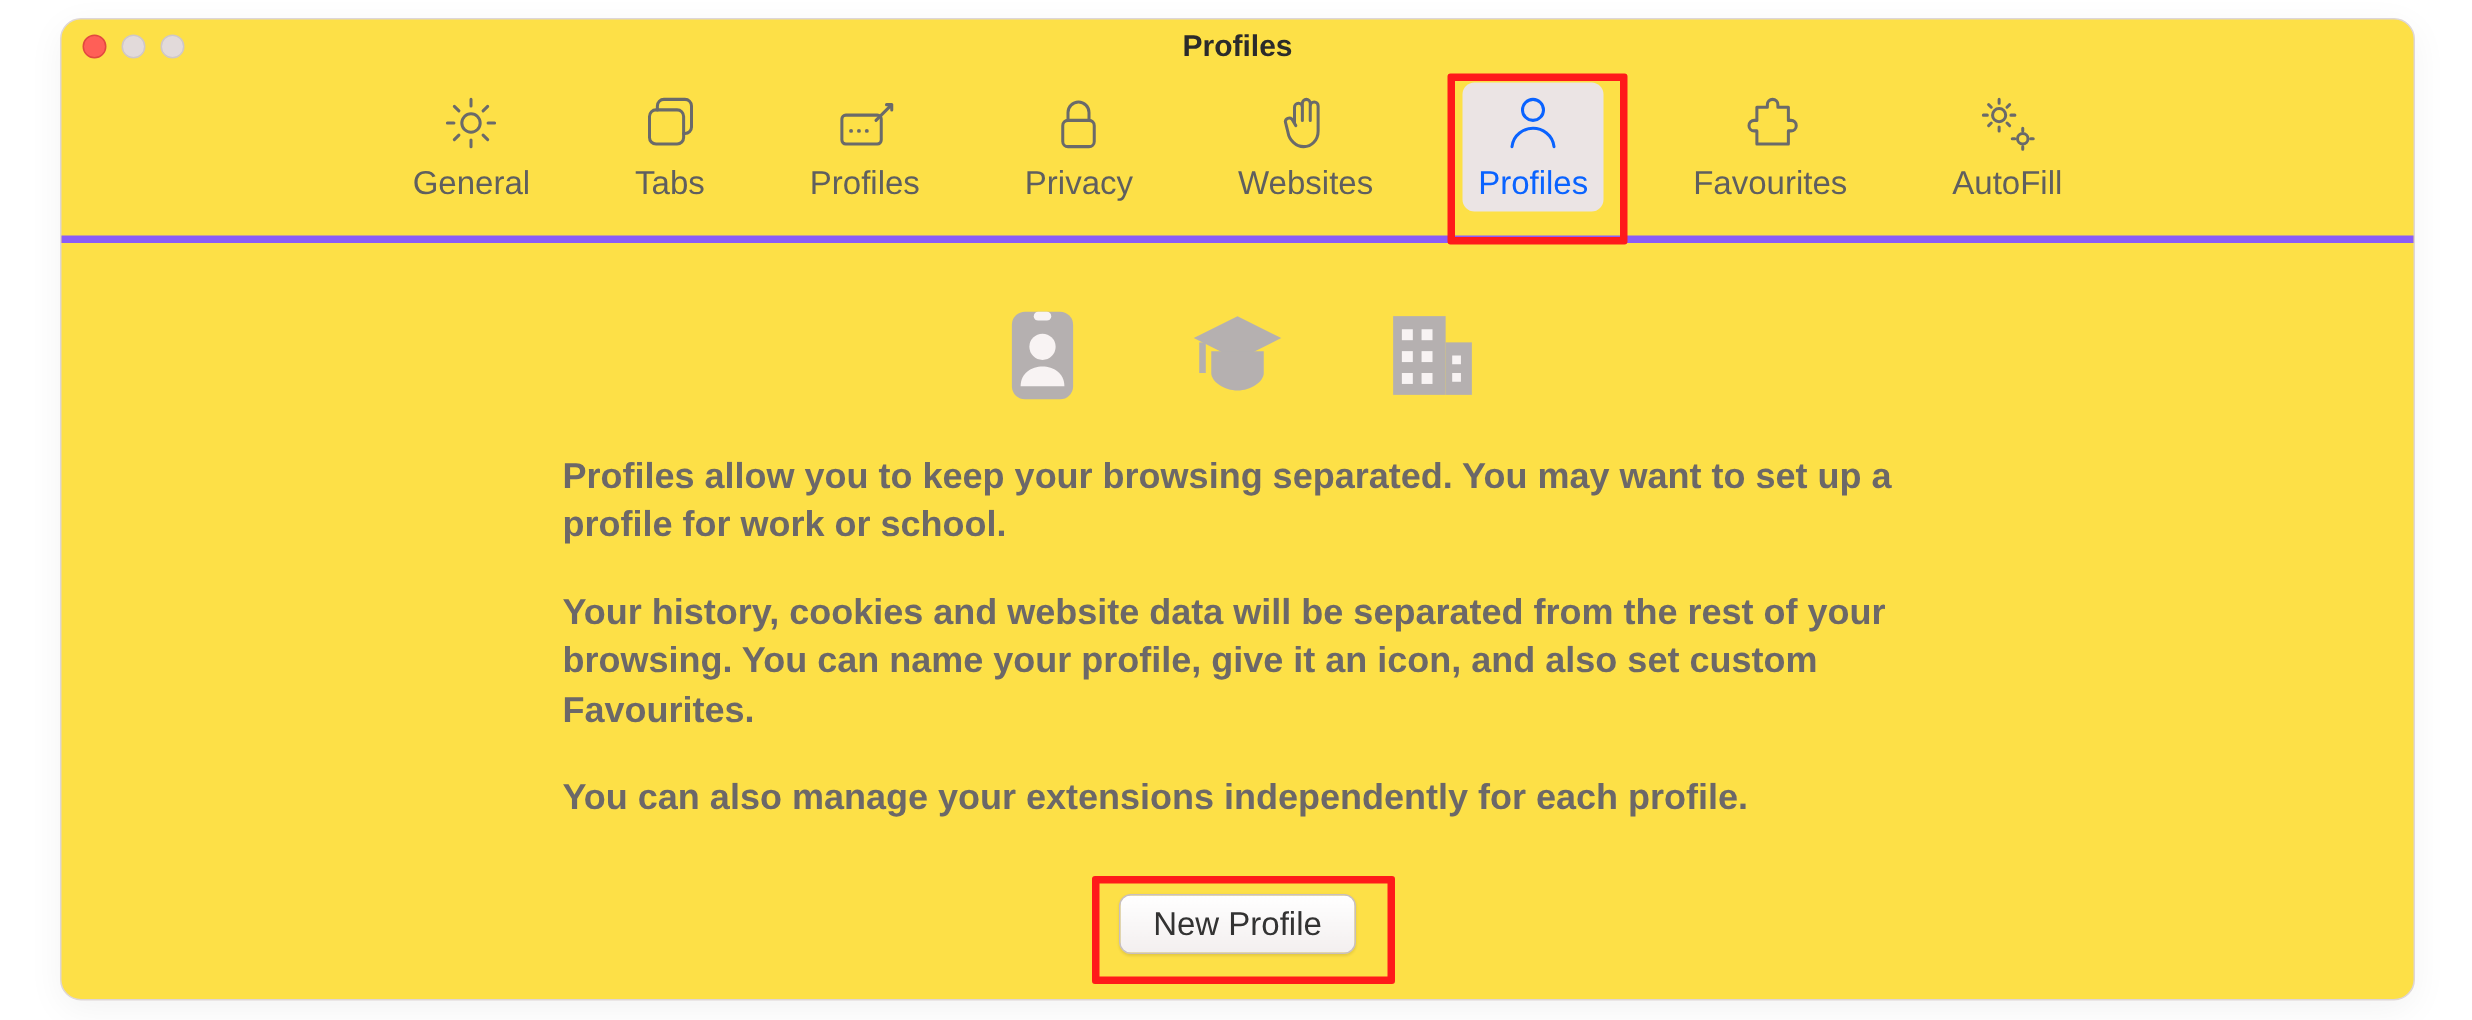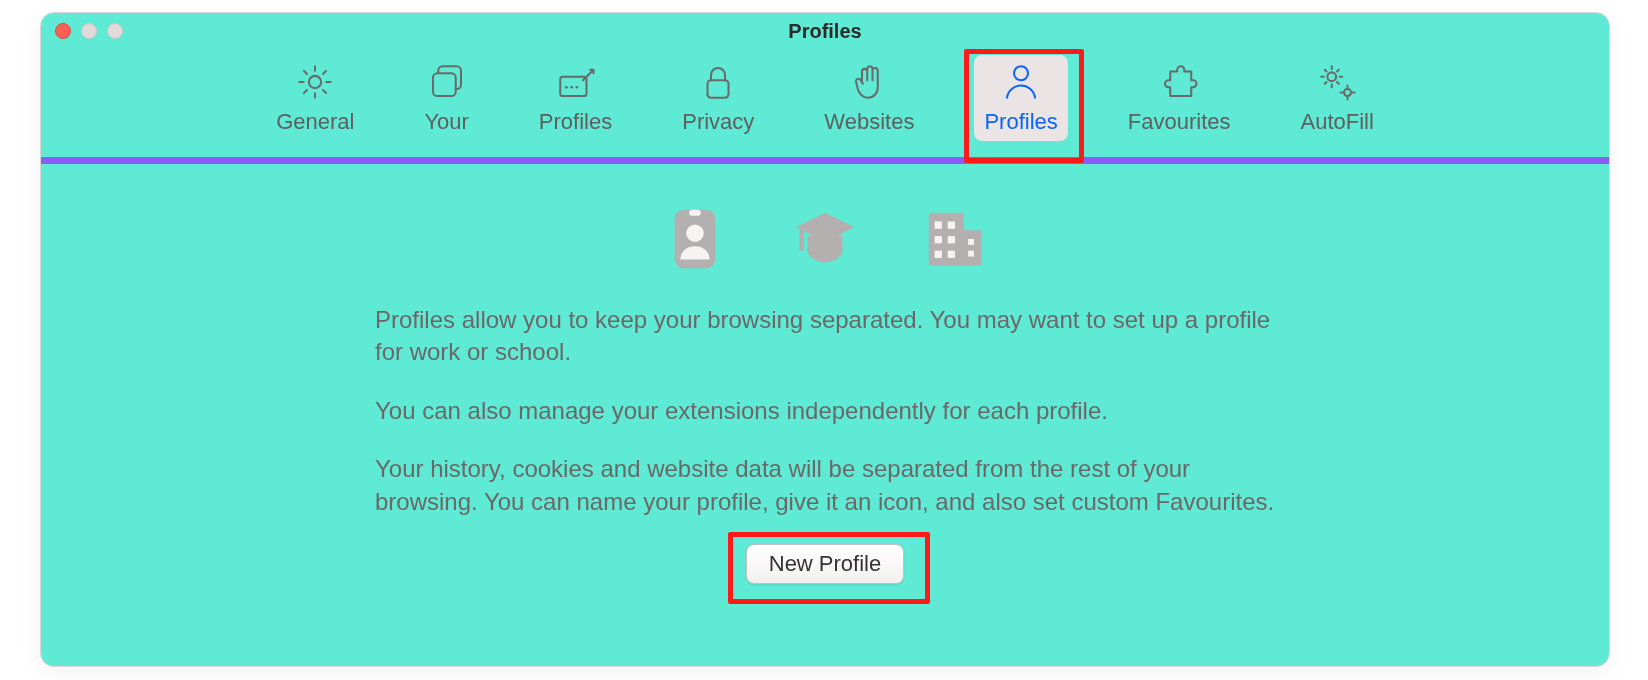--- a/index.html
+++ b/index.html
@@ -8,21 +8,21 @@
     width: 1648px;
     height: 680px;
     font-family: -apple-system, "Helvetica Neue", Helvetica, Arial, sans-serif;
     background: #fff;
     color: #3a3a3a;
   }
   .window {
     width: 1568px;
     height: 653px;
     margin: 12px 40px;
-    background: #5eead4;
+    background: #fde047;
     border: 1px solid #ded6d6;
     border-radius: 14px;
     box-shadow: 0 6px 24px rgba(0,0,0,0.05);
     overflow: visible;
     position: relative;
   }
   .titlebar {
     height: 36px;
     display: flex;
     align-items: center;
@@ -48,21 +48,21 @@
     font-size:20px;
     color:#2b2b2b;
     pointer-events:none;
   }
 
   .toolbar {
     display:flex;
     justify-content:center;
     gap:50px;
     padding: 6px 0 16px 0;
-    border-bottom:7px solid #8b5cf6;
+    border-bottom:5px solid #8b5cf6;
   }
   .tool {
     display:flex;
     flex-direction:column;
     align-items:center;
     gap:6px;
     color:#5f5f5f;
     cursor:pointer;
     padding:6px 10px;
     border-radius:8px;
@@ -104,23 +104,24 @@
     margin-bottom:30px;
   }
   .hero svg { width:70px; height:70px; fill:#b5b0b0; }
 
   .para {
     width:900px;
     font-size:24px;
     color:#6c6868;
     line-height:1.35;
     margin-bottom:26px;
-  }
-
-  .btn-wrap { position:relative; margin-top:0;}
+    font-weight:bold;
+  }
+
+  .btn-wrap { position:relative; margin-top:22px;}
   .btn {
     font-size:22px;
     color:#333;
     background:linear-gradient(#ffffff,#f3efef);
     border:1px solid #c8bfbf;
     border-radius:8px;
     padding:6px 22px;
     cursor:pointer;
     box-shadow:0 1px 2px rgba(0,0,0,0.1);
   }
@@ -147,21 +148,21 @@
         <path d="M24 6v5M24 37v5M42 24h-5M11 24H6M36.7 11.3l-3.5 3.5M14.8 33.2l-3.5 3.5M36.7 36.7l-3.5-3.5M14.8 14.8l-3.5-3.5"></path>
       </svg>
       <span class="lbl">General</span>
     </div>
 
     <div class="tool">
       <svg class="ic" viewBox="0 0 48 48">
         <rect x="8" y="14" width="26" height="26" rx="5"></rect>
         <path d="M14 14V11a5 5 0 0 1 5-5h16a5 5 0 0 1 5 5v16a5 5 0 0 1-5 5h-1"></path>
       </svg>
-      <span class="lbl">Your</span>
+      <span class="lbl">Tabs</span>
     </div>
 
     <div class="tool">
       <svg class="ic" viewBox="0 0 48 48">
         <rect x="6" y="18" width="30" height="22" rx="3"></rect>
         <circle cx="13" cy="30" r="1.5" fill="#6a6a6a" stroke="none"></circle>
         <circle cx="19" cy="30" r="1.5" fill="#6a6a6a" stroke="none"></circle>
         <circle cx="25" cy="30" r="1.5" fill="#6a6a6a" stroke="none"></circle>
         <path d="M32 22 L44 10 M40 10 L44 10 L44 14"></path>
       </svg>
@@ -235,22 +236,22 @@
         <rect x="10" y="22" width="5" height="5" fill="#f8f3f3"></rect>
         <rect x="19" y="22" width="5" height="5" fill="#f8f3f3"></rect>
         <rect x="10" y="32" width="5" height="5" fill="#f8f3f3"></rect>
         <rect x="19" y="32" width="5" height="5" fill="#f8f3f3"></rect>
         <rect x="33" y="24" width="4" height="4" fill="#f8f3f3"></rect>
         <rect x="33" y="32" width="4" height="4" fill="#f8f3f3"></rect>
       </svg>
     </div>
 
     <div class="para">Profiles allow you to keep your browsing separated. You may want to set up a profile for work or school.</div>
+    <div class="para">Your history, cookies and website data will be separated from the rest of your browsing. You can name your profile, give it an icon, and also set custom Favourites.</div>
     <div class="para">You can also manage your extensions independently for each profile.</div>
-    <div class="para">Your history, cookies and website data will be separated from the rest of your browsing. You can name your profile, give it an icon, and also set custom Favourites.</div>
 
     <div class="btn-wrap">
       <button class="btn">New Profile</button>
       <div class="hl hl-button"></div>
     </div>
   </div>
 
 </div>
 
 </body></html>

